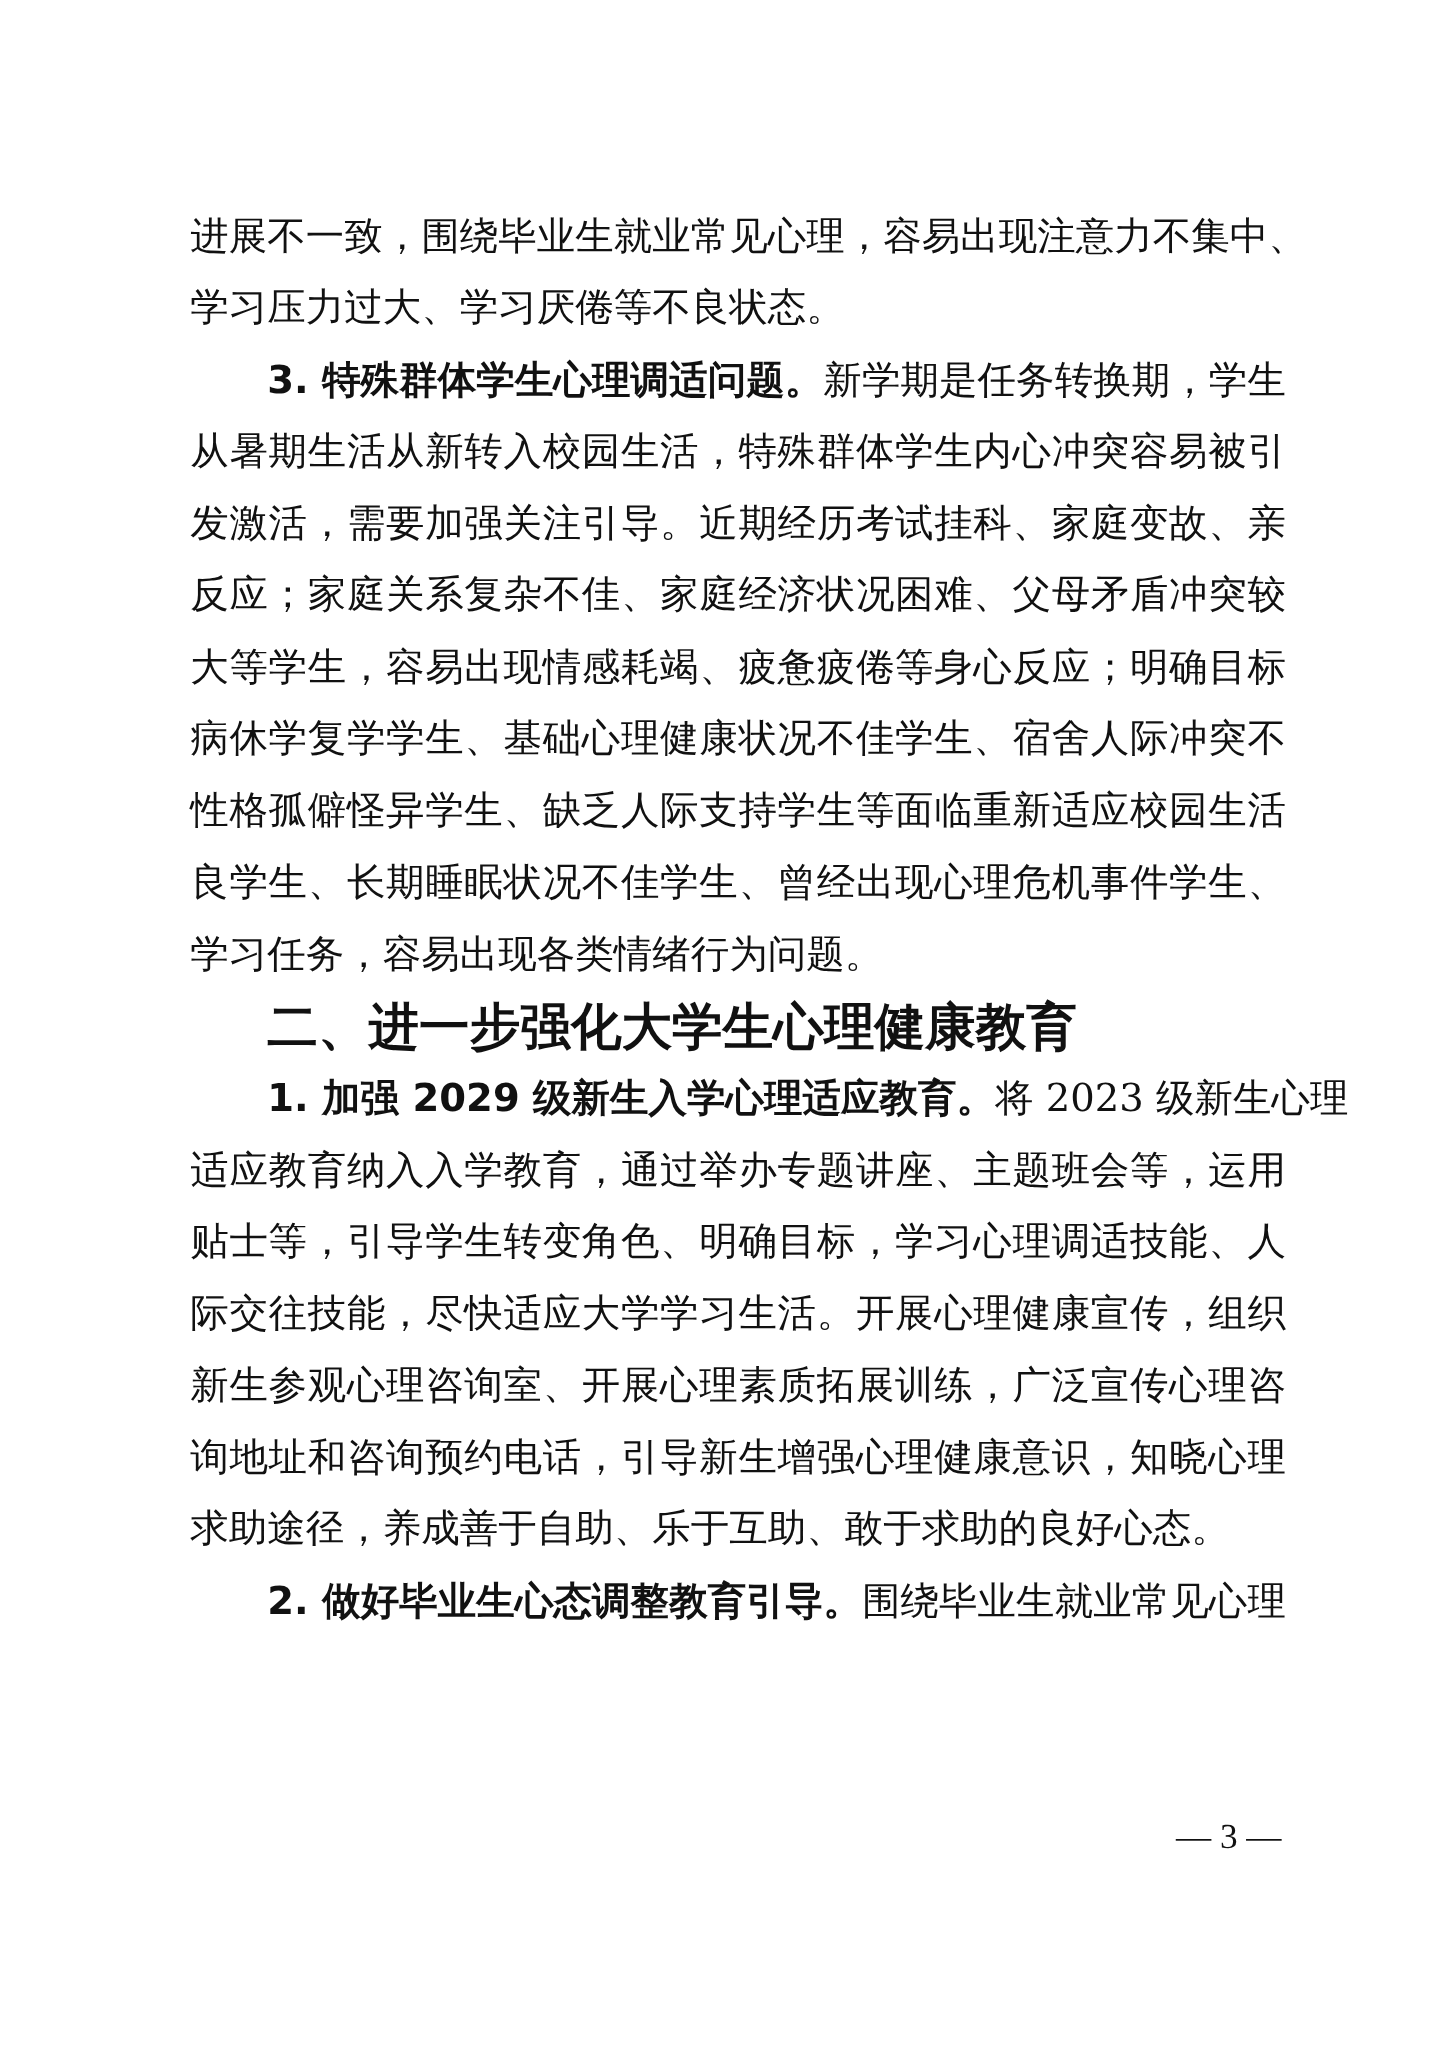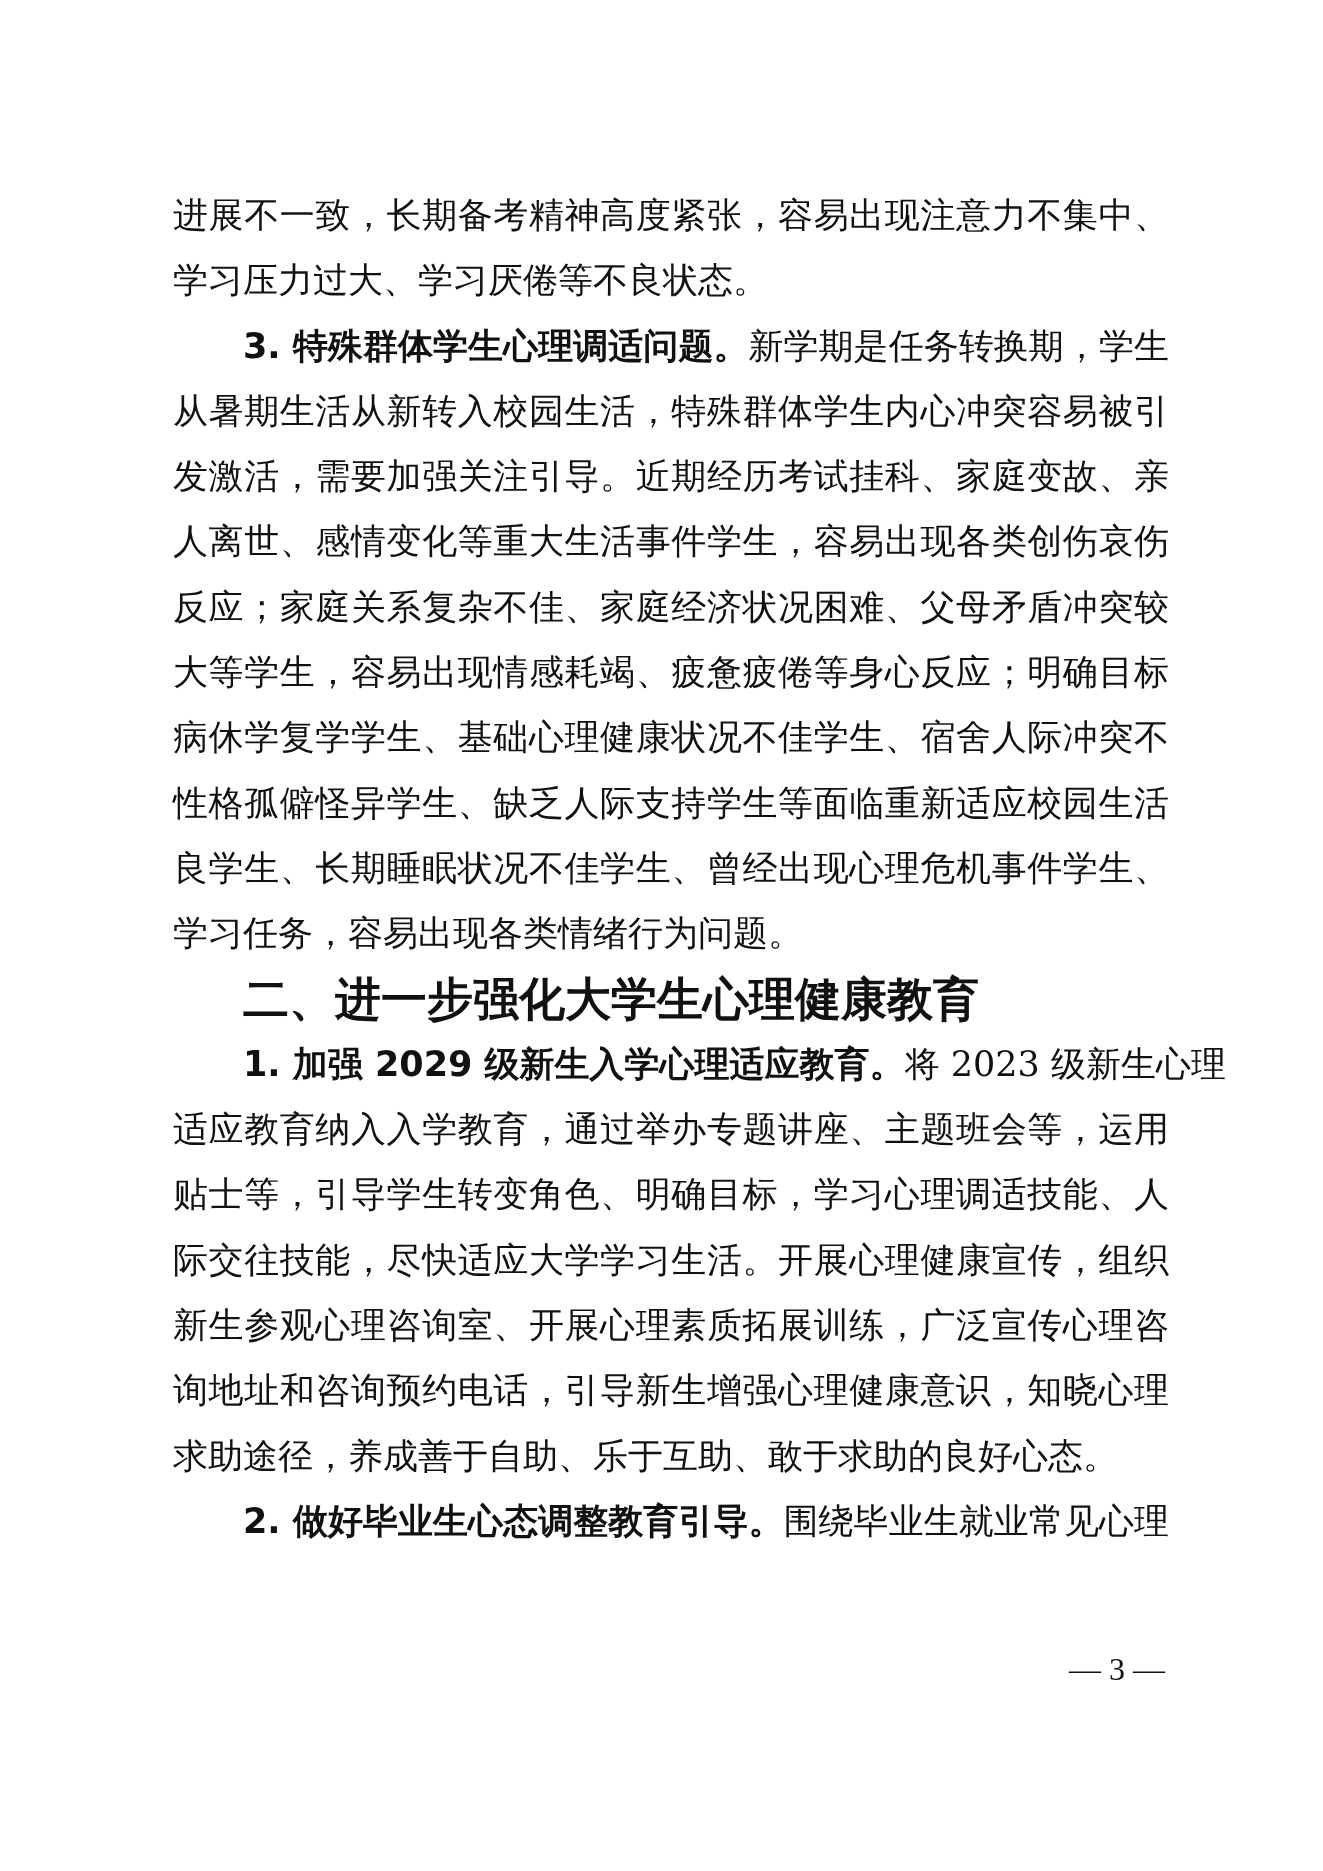--- a/index.html
+++ b/index.html
@@ -66,27 +66,26 @@
       line-height: 42px;
       color: #111111;
     }
   </style>
 </head>
 <body>
 
 <div class="page">
   <div class="content">
 
-    <div class="line">进展不一致，长期备考精神高度紧张，容易出现注意力不集中、</div>
+    <div class="line">进展不一致，围绕毕业生就业常见心理，容易出现注意力不集中、</div>
     <div class="line last">学习压力过大、学习厌倦等不良状态。</div>
 
     <div class="line indent"><span class="subhead">3. 特殊群体学生心理调适问题。</span><span>新学期是任务转换期，学生</span></div>
     <div class="line">从暑期生活从新转入校园生活，特殊群体学生内心冲突容易被引</div>
     <div class="line">发激活，需要加强关注引导。近期经历考试挂科、家庭变故、亲</div>
-    <div class="line">人离世、感情变化等重大生活事件学生，容易出现各类创伤哀伤</div>
     <div class="line">反应；家庭关系复杂不佳、家庭经济状况困难、父母矛盾冲突较</div>
     <div class="line">大等学生，容易出现情感耗竭、疲惫疲倦等身心反应；明确目标</div>
     <div class="line">病休学复学学生、基础心理健康状况不佳学生、宿舍人际冲突不</div>
     <div class="line">性格孤僻怪异学生、缺乏人际支持学生等面临重新适应校园生活</div>
     <div class="line">良学生、长期睡眠状况不佳学生、曾经出现心理危机事件学生、</div>
     <div class="line last">学习任务，容易出现各类情绪行为问题。</div>
 
     <div class="line indent heading">二、进一步强化大学生心理健康教育</div>
 
     <div class="line indent"><span class="subhead">1. 加强 2029 级新生入学心理适应教育。</span><span>将 2023 级新生心理</span></div>

